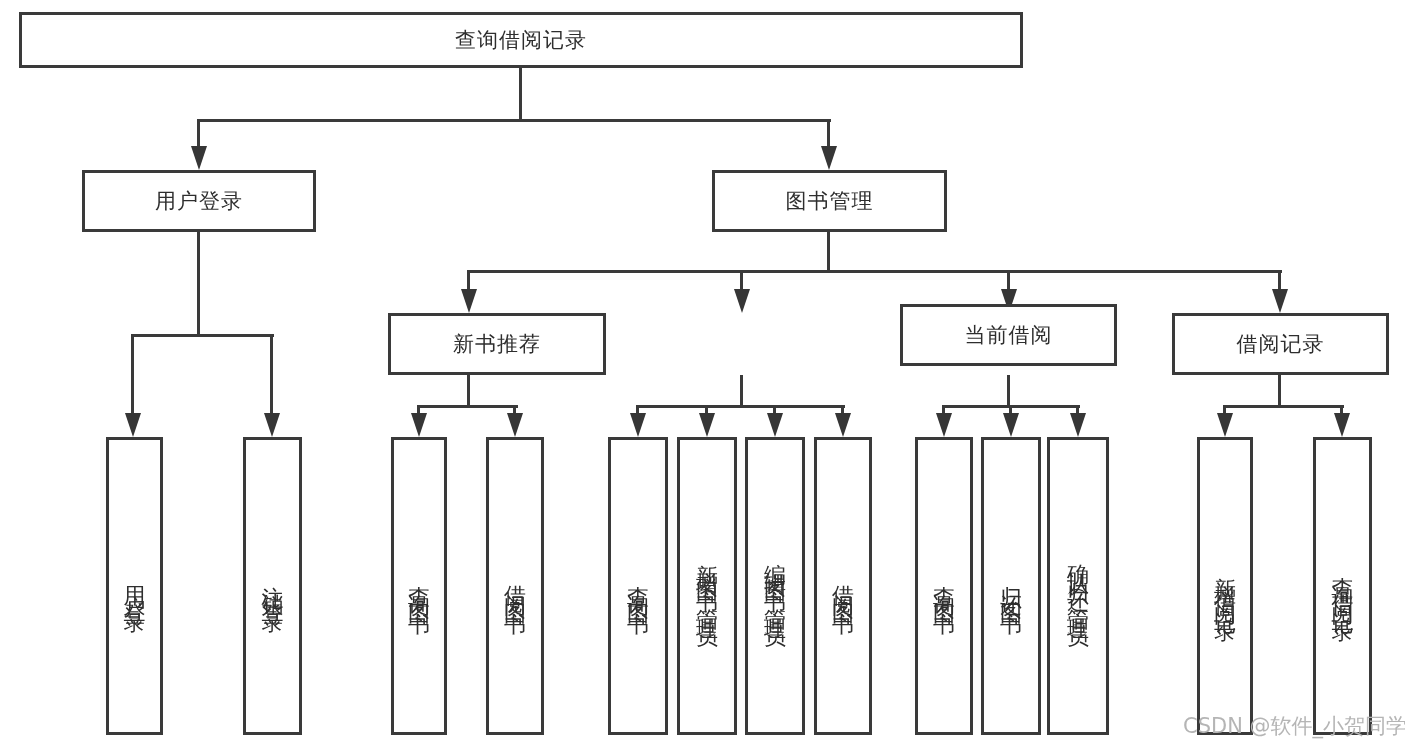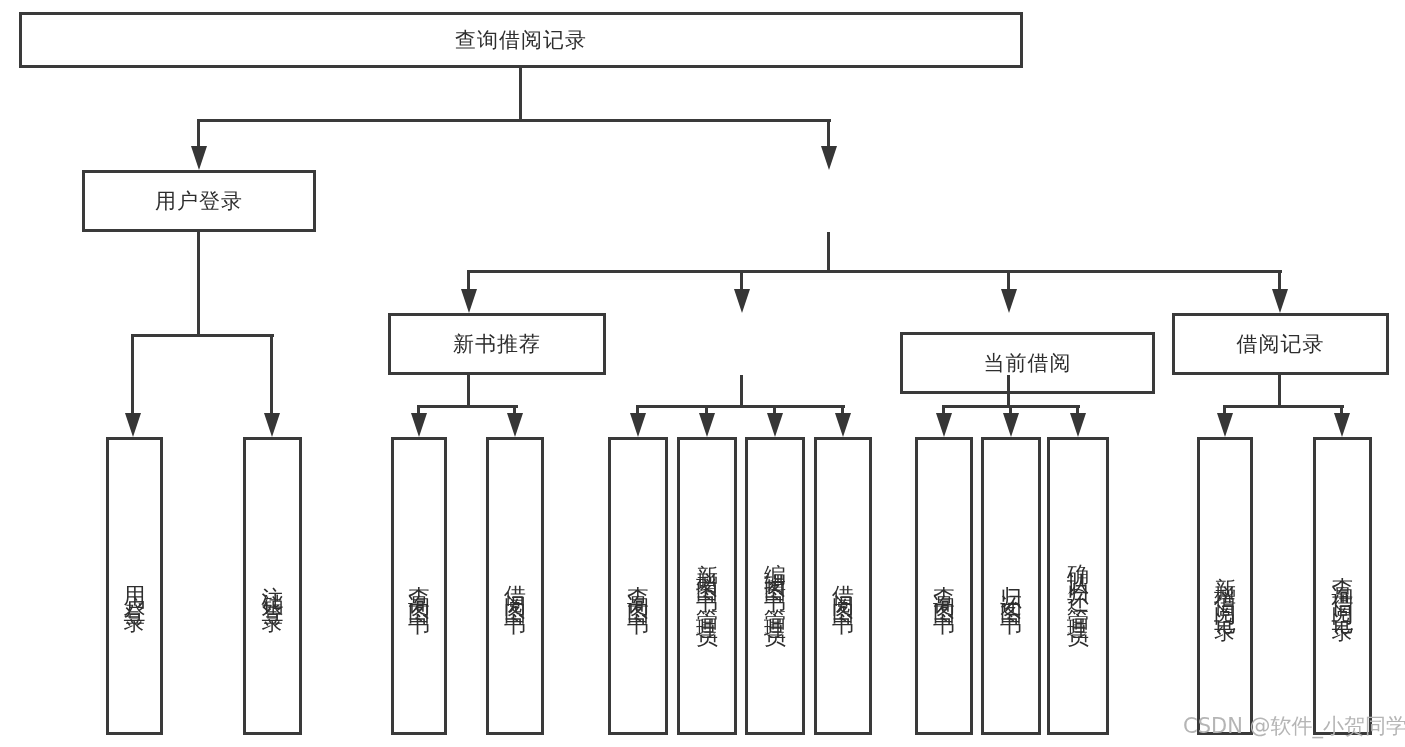--- a/index.html
+++ b/index.html
@@ -62,41 +62,42 @@
   <div class="hbox" style="left:19px;top:12px;width:1004px;height:56px;">查询借阅记录</div>
 
   <div class="vl" style="left:519px;top:68px;height:52px;"></div>
   <div class="hl" style="left:197px;top:119px;width:634px;"></div>
   <div class="vl" style="left:197px;top:119px;height:29px;"></div>
   <div class="ar" style="left:191px;top:146px;"></div>
   <div class="vl" style="left:827px;top:119px;height:29px;"></div>
   <div class="ar" style="left:821px;top:146px;"></div>
 
   <div class="hbox" style="left:82px;top:170px;width:234px;height:62px;">用户登录</div>
+  <div class="hbox" style="left:712px;top:170px;width:235px;height:62px;">图书管理</div>
 
   <div class="vl" style="left:197px;top:232px;height:104px;"></div>
   <div class="hl" style="left:131px;top:334px;width:143px;"></div>
   <div class="vl" style="left:131px;top:334px;height:81px;"></div>
   <div class="ar" style="left:125px;top:413px;"></div>
   <div class="vl" style="left:270px;top:334px;height:81px;"></div>
   <div class="ar" style="left:264px;top:413px;"></div>
 
   <div class="vl" style="left:827px;top:232px;height:41px;"></div>
   <div class="hl" style="left:467px;top:270px;width:815px;"></div>
   <div class="vl" style="left:467px;top:270px;height:21px;"></div>
   <div class="ar" style="left:461px;top:289px;"></div>
   <div class="vl" style="left:740px;top:270px;height:21px;"></div>
   <div class="ar" style="left:734px;top:289px;"></div>
   <div class="vl" style="left:1007px;top:270px;height:21px;"></div>
   <div class="ar" style="left:1001px;top:289px;"></div>
   <div class="vl" style="left:1278px;top:270px;height:21px;"></div>
   <div class="ar" style="left:1272px;top:289px;"></div>
 
   <div class="hbox" style="left:360px;top:313px;width:218px;height:62px;margin-left:28px;">新书推荐</div>
-  <div class="hbox" style="left:900px;top:332px;width:255px;height:62px;">当前借阅</div>
+  <div class="hbox" style="left:900px;top:304px;width:217px;height:62px;">当前借阅</div>
   <div class="hbox" style="left:1172px;top:313px;width:217px;height:62px;">借阅记录</div>
 
   <div class="vl" style="left:467px;top:375px;height:32px;"></div>
   <div class="hl" style="left:417px;top:405px;width:101px;"></div>
   <div class="vl" style="left:417px;top:405px;height:12px;"></div>
   <div class="ar" style="left:411px;top:413px;"></div>
   <div class="vl" style="left:513px;top:405px;height:12px;"></div>
   <div class="ar" style="left:507px;top:413px;"></div>
 
   <div class="vl" style="left:740px;top:375px;height:32px;"></div>

